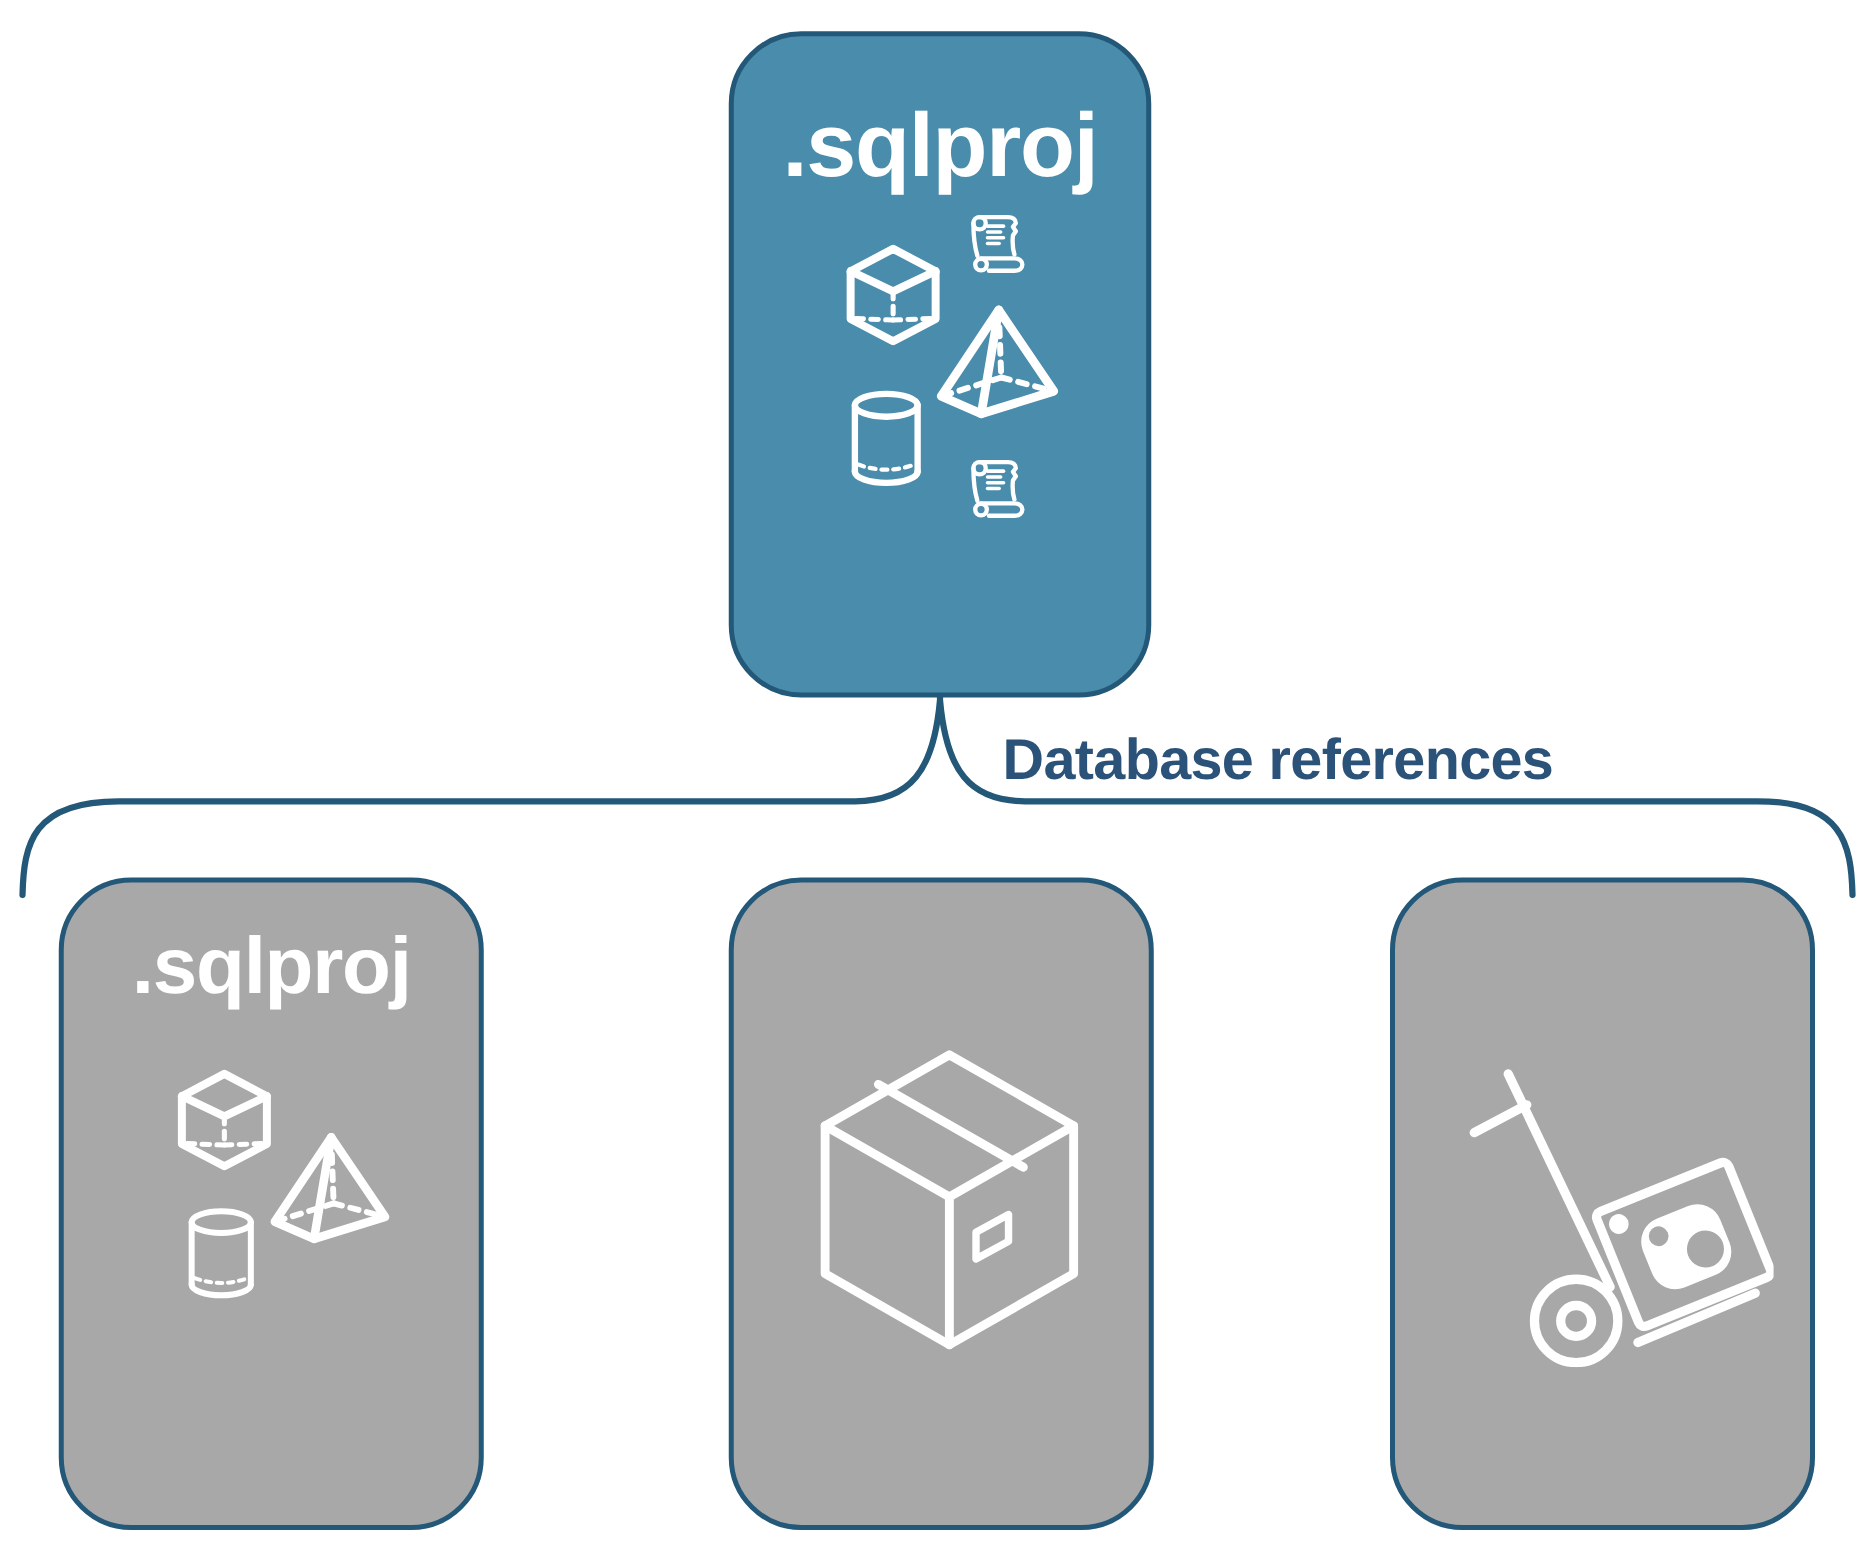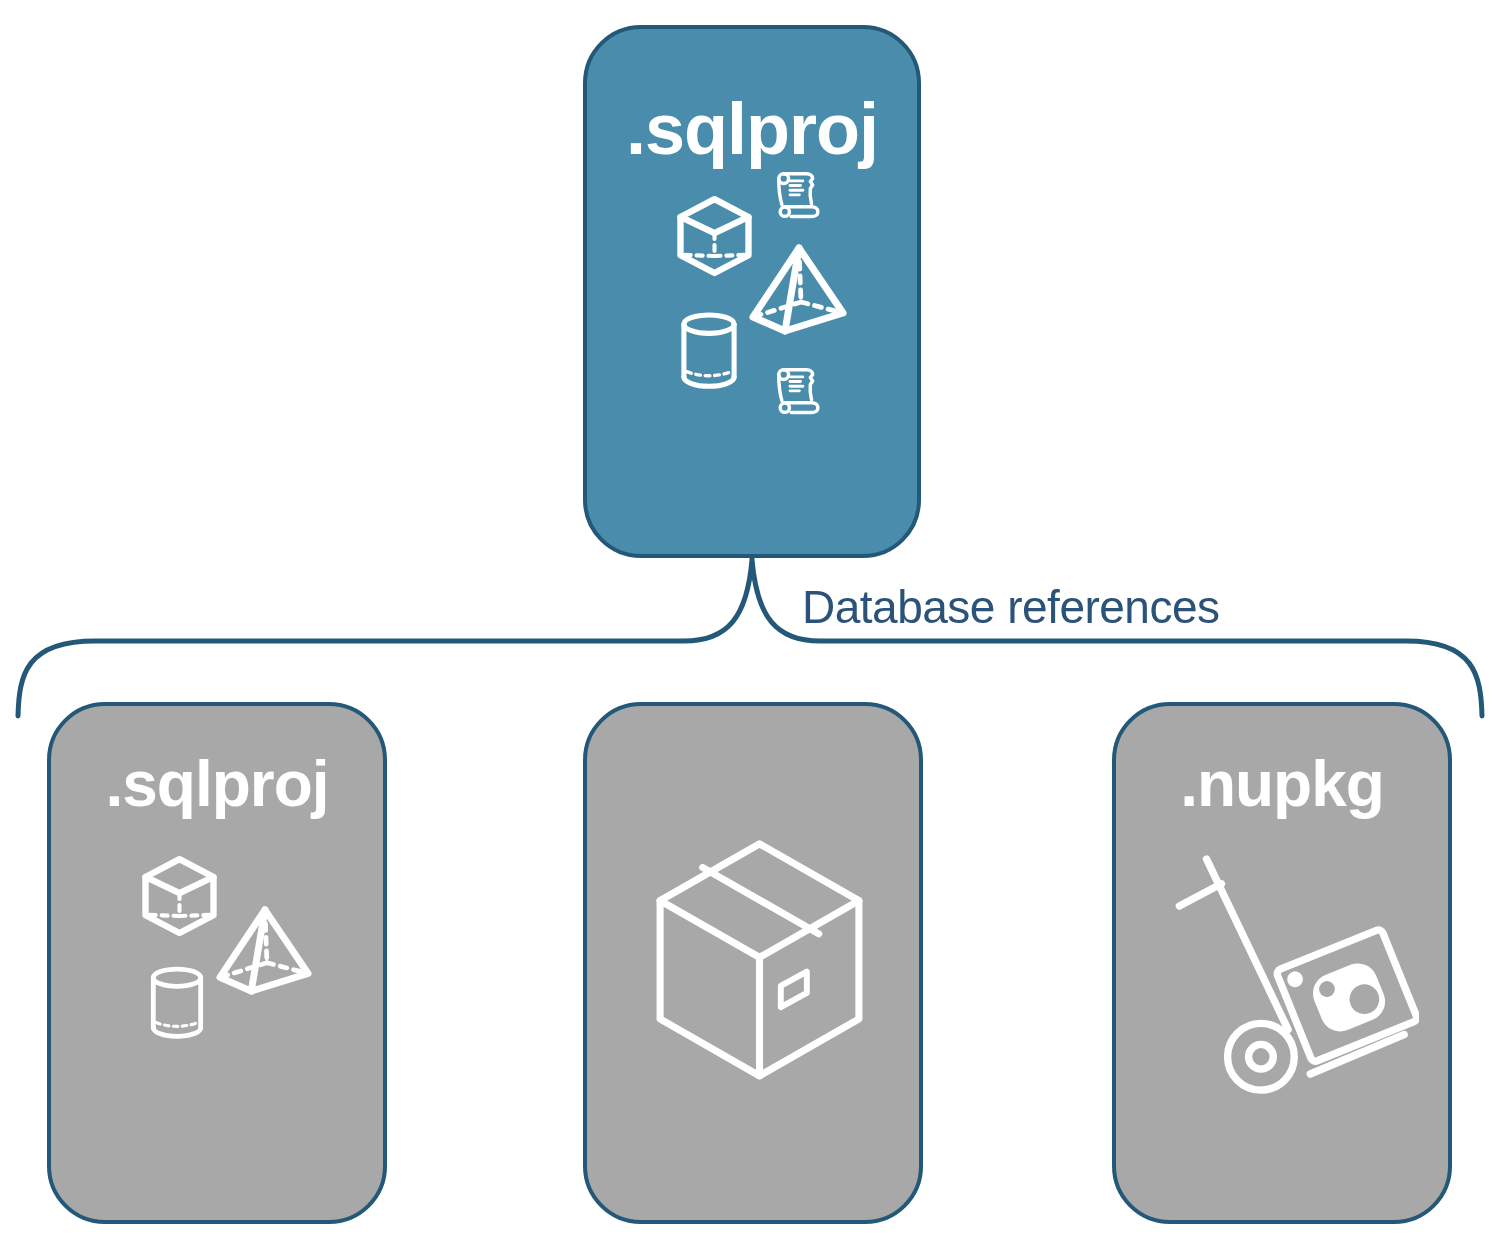--- a/index.html
+++ b/index.html
@@ -13,27 +13,26 @@
     border:4px solid var(--border-blue,#235878);
   }
   .card-root{left:583px;top:25px;width:338px;height:533px;background:var(--accent-blue,#4A8CAB);}
   .card-child{width:340px;height:522px;top:702px;background:var(--card-gray,#A8A8A8);}
   .card-child-1{left:47px;}
   .card-child-2{left:583px;}
   .card-child-3{left:1112px;}
   .card-title{
     text-align:center;color:#ffffff;font-weight:bold;line-height:1;
     letter-spacing:-1px;
-    margin-top:12px;
   }
   .card-root .card-title{padding-top:52px;font-size:72px;}
   .card-child .card-title{padding-top:34px;font-size:64px;}
   .connector-label{
     position:absolute;left:802px;top:580px;width:500px;
-    font-size:46px;font-weight:normal;color:var(--label-blue,#2B5278);
+    font-size:46px;font-weight:bold;color:var(--label-blue,#2B5278);
     letter-spacing:-0.5px;white-space:nowrap;
   }
   .icon{position:absolute;}
   .ic-stroke{fill:none;stroke:var(--icon-white,#FFFFFF);stroke-linecap:round;stroke-linejoin:round;}
 </style>
 </head>
 <body>
 
 <div class="canvas">
 
@@ -151,19 +150,18 @@
       </svg>
   </div>
 
   <div class="card card-child card-child-2">
     <svg class="icon" style="left:54px;top:126px;width:237px;height:258px;">
         <use href="#sym-package"></use>
       </svg>
   </div>
 
   <div class="card card-child card-child-3">
-    <div class="card-title">.nupkg</div>
     <svg class="icon" style="left:56px;top:148px;width:247px;height:240px;">
         <use href="#sym-handtruck"></use>
       </svg>
   </div>
 
 </div>
 
 </body></html>

